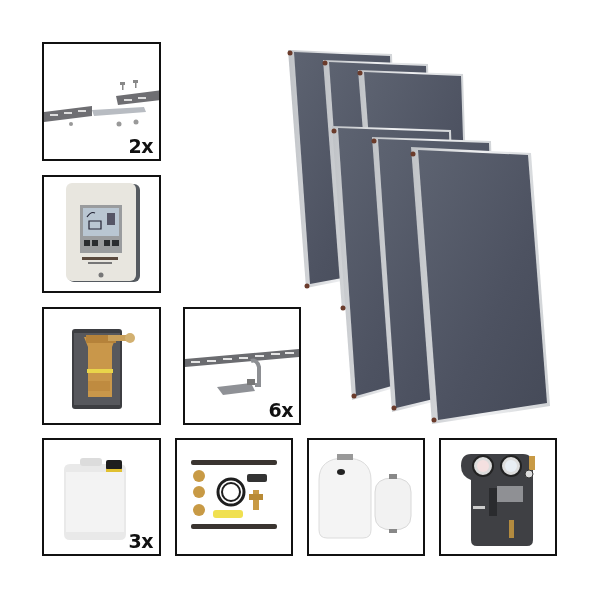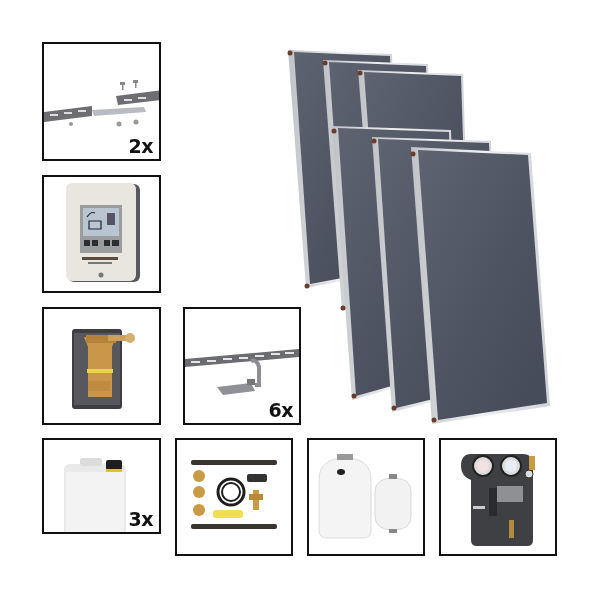--- a/index.html
+++ b/index.html
@@ -139,21 +139,21 @@
         <rect x="86" y="44" width="9" height="2"></rect>
         <rect x="100" y="43" width="9" height="2"></rect>
       </g>
     <path d="M66 52 q6-2 8 6 v18 h-4" stroke="#8d8f93" stroke-width="4" fill="none"></path>
     <polygon points="32,78 66,74 70,82 38,86" fill="#8f9196"></polygon>
     <rect x="62" y="70" width="8" height="6" fill="#777"></rect>
   </svg>
   <span class="qty">6x</span>
 </div>
 
-<div class="tile" style="left:42px;top:438px;width:119px;height:96px;">
+<div class="tile" style="left:42px;top:438px;width:119px;height:118px;">
   <svg width="115" height="114" viewBox="0 0 115 114">
     <path d="M20 30 q0-6 6-6 h50 q6 0 6 6 v64 q0 6-6 6 h-50 q-6 0-6-6z" fill="#e9e9e9"></path>
     <path d="M22 32 h58 v60 h-58z" fill="#f3f3f3"></path>
     <rect x="36" y="18" width="22" height="8" rx="3" fill="#dcdcdc"></rect>
     <rect x="62" y="20" width="16" height="10" rx="2" fill="#1e1e1e"></rect>
     <rect x="62" y="29" width="16" height="3" fill="#e0c030"></rect>
   </svg>
   <span class="qty">3x</span>
 </div>
 

